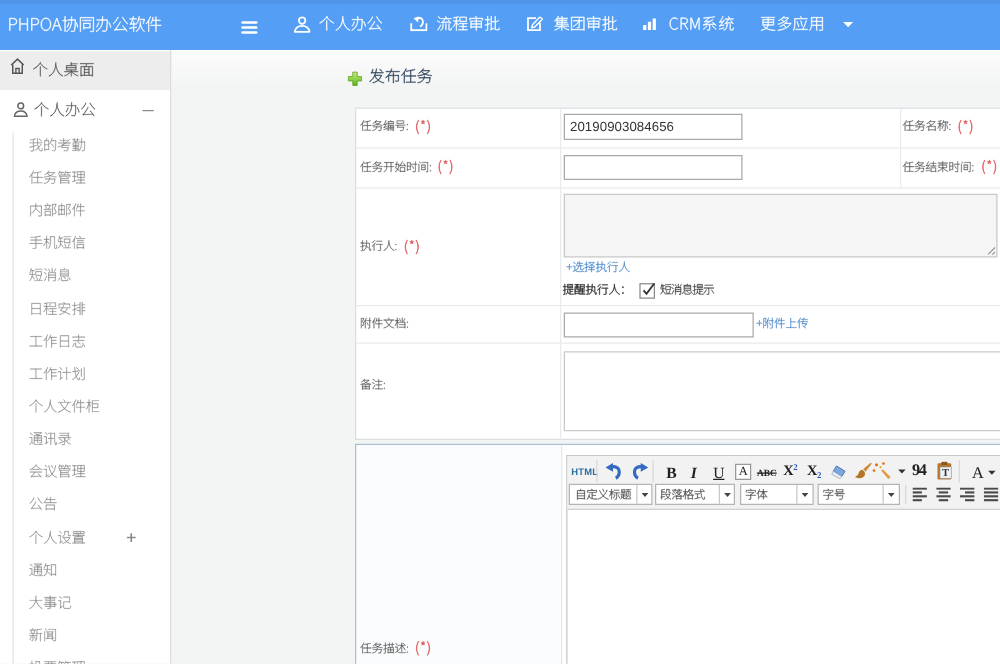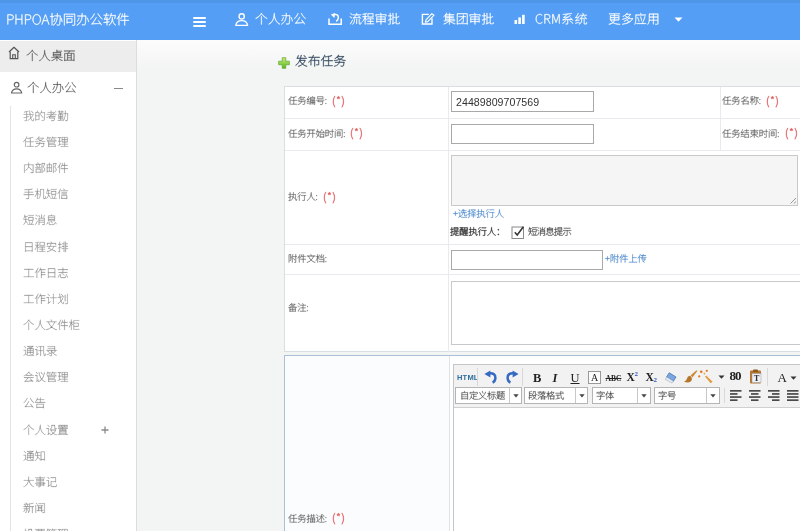--- a/index.html
+++ b/index.html
@@ -368,21 +368,21 @@
     <use href="#g89" x="18.4" fill="#5a5a5a" stroke="#5a5a5a" stroke-width="0.28"></use>
     <use href="#g90" x="27.6" fill="#5a5a5a" stroke="#5a5a5a" stroke-width="0.28"></use>
     <use href="#g91" x="36.8" fill="#5a5a5a" stroke="#5a5a5a" stroke-width="0.28"></use>
   </svg>
 <svg style="position:absolute;left:330.9px;top:92.7px;overflow:visible" width="15.3" height="16.0" viewBox="-1 -12.08 15.3 15.96">
     <use href="#g92" x="0.0" fill="#e05252" stroke="#e05252" stroke-width="0.5"></use>
     <use href="#g93" x="4.0" fill="#e05252" stroke="#e05252" stroke-width="0.5"></use>
     <use href="#g94" x="9.4" fill="#e05252" stroke="#e05252" stroke-width="0.5"></use>
   </svg>
 <div style="position:absolute;left:451px;top:91px;width:142.5px;height:20.5px;background:#fff;border:1px solid #a9a9a9">
-    <span style="position:absolute;left:4px;top:4.2px;font-size:10.6px;color:#333;font-family:'Liberation Sans',sans-serif;letter-spacing:0.05px">24489809707569</span>
+    <span style="position:absolute;left:4px;top:4.2px;font-size:10.6px;color:#333;font-family:'Liberation Sans',sans-serif;letter-spacing:0.05px">20190903084656</span>
   </div>
 <svg style="position:absolute;left:721.0px;top:94.3px;overflow:visible" width="41.0" height="13.2" viewBox="-1 -9.96 41.0 13.16">
     <use href="#g87" x="0.0" fill="#5a5a5a" stroke="#5a5a5a" stroke-width="0.28"></use>
     <use href="#g88" x="9.2" fill="#5a5a5a" stroke="#5a5a5a" stroke-width="0.28"></use>
     <use href="#g95" x="18.4" fill="#5a5a5a" stroke="#5a5a5a" stroke-width="0.28"></use>
     <use href="#g96" x="27.6" fill="#5a5a5a" stroke="#5a5a5a" stroke-width="0.28"></use>
     <use href="#g91" x="36.8" fill="#5a5a5a" stroke="#5a5a5a" stroke-width="0.28"></use>
   </svg>
 <svg style="position:absolute;left:765.4px;top:92.7px;overflow:visible" width="15.3" height="16.0" viewBox="-1 -12.08 15.3 15.96">
     <use href="#g92" x="0.0" fill="#e05252" stroke="#e05252" stroke-width="0.5"></use>
@@ -531,21 +531,21 @@
 <svg style="position:absolute;left:697px;top:368.5px" width="18" height="15" viewBox="0 0 18 15">
 <path d="M9.2 6.4 L15.6 12.8 L13.6 14.2 L8 7.6 Z" fill="#e09a40"></path>
 <circle cx="4.2" cy="2.8" r="1.3" fill="#e07820"></circle>
 <circle cx="9.8" cy="1.8" r="1.1" fill="#e07820"></circle>
 <circle cx="2.2" cy="7.4" r="1.1" fill="#e07820"></circle>
 <circle cx="7.4" cy="4.6" r="0.9" fill="#f0a030"></circle>
   </svg>
 <svg style="position:absolute;left:718px;top:375px" width="7" height="4" viewBox="0 0 7 4">
     <path d="M0.5 0.5 L6.5 0.5 L3.5 3.8 Z" fill="#333"></path>
   </svg>
-<span style="position:absolute;left:729.5px;top:368px;color:#222;font-family:'Liberation Serif',serif;font-size:13px;font-weight:bold;letter-spacing:-1px">80</span>
+<span style="position:absolute;left:729.5px;top:368px;color:#222;font-family:'Liberation Serif',serif;font-size:13px;font-weight:bold;letter-spacing:-1px">94</span>
 <svg style="position:absolute;left:748.5px;top:368.5px" width="14" height="16" viewBox="0 0 14 16">
 <rect x="1" y="1.5" width="11" height="13" rx="1" fill="#b5762a"></rect>
 <rect x="4" y="0.4" width="5" height="2.6" rx="0.8" fill="#8a5a1e"></rect>
 <rect x="3" y="4.6" width="9" height="9" fill="#eef1f5" stroke="#99a" stroke-width="0.5"></rect>
 <text x="7.5" y="12" text-anchor="middle" font-size="8.5" font-family="Liberation Serif,serif" fill="#333" font-weight="bold">T</text>
   </svg>
 <div style="position:absolute;left:767px;top:368px;width:1px;height:18px;background:#d8d8d8"></div>
 <span style="position:absolute;left:777.5px;top:370px;color:#222;font-family:'Liberation Serif',serif;font-size:13px">A</span>
 <svg style="position:absolute;left:790px;top:375.5px" width="7" height="4" viewBox="0 0 7 4">
     <path d="M0.5 0.5 L6.5 0.5 L3.5 3.8 Z" fill="#333"></path>

